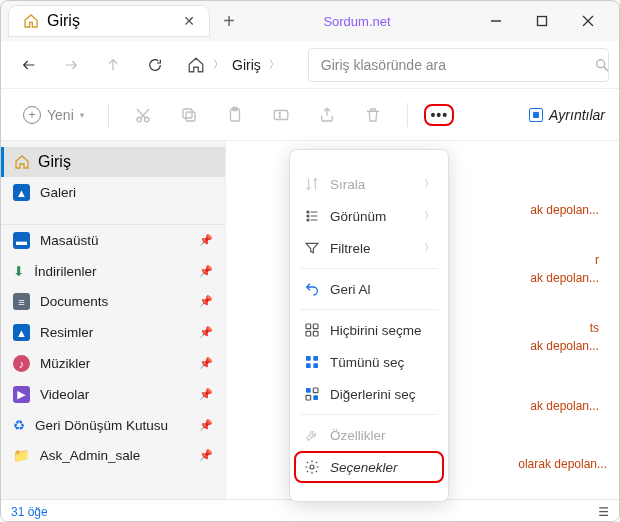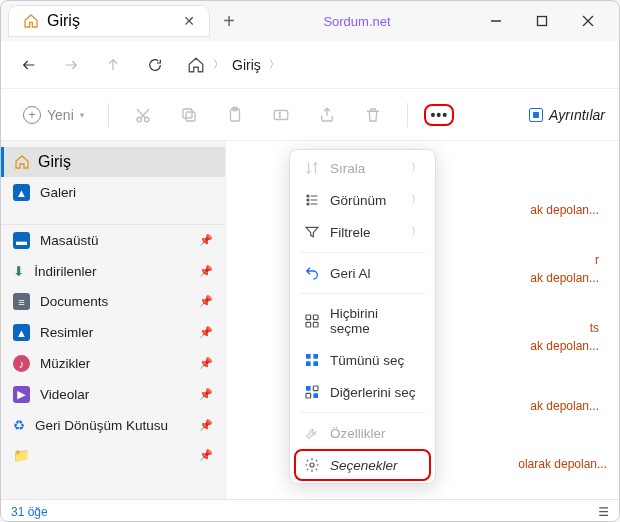--- a/index.html
+++ b/index.html
@@ -33,21 +33,21 @@
   
   .body { display:flex; height:calc(522px - 40px - 48px - 52px - 24px); background:#fff;}
   .sidebar { width:225px; background:#f5f5f5; border-right:1px solid #eee; padding-top:6px; overflow:hidden;}
   .sb-head { background:#e2e2e2; padding:6px 10px; display:flex; align-items:center; gap:8px; border-left:3px solid #0078d4;}
   .sb-item { padding:7px 12px; display:flex; align-items:center; gap:10px; font-size:13.5px; color:#222;}
   .pin { margin-left:auto; color:#888; font-size:11px;}
   .sb-space { height:16px; }
   .icon-sq { width:17px;height:17px;border-radius:3px;display:inline-flex;align-items:center;justify-content:center;font-size:11px;color:#fff;flex-shrink:0;}
   .content { flex:1; position:relative; font-size:13px; color:#555; overflow:hidden;}
   .content .frag { position:absolute; right:20px; color:#c2410c; font-size:12px;}
-  .menu { position:absolute; left:288px; top:148px; width:147px; background:#fff; border:1px solid #e0e0e0; border-radius:8px; box-shadow:0 4px 20px rgba(0,0,0,0.15); padding:2px 4px; z-index:100;}
+  .menu { position:absolute; left:288px; top:148px; width:160px; background:#fff; border:1px solid #e0e0e0; border-radius:8px; box-shadow:0 4px 20px rgba(0,0,0,0.15); padding:18px 4px; z-index:100;}
   .menu-item { display:flex; align-items:center; gap:10px; padding:8px 10px; font-size:13.5px; color:#333; border-radius:4px; position:relative;}
   .menu-item.dis { color:#aaa; }
   .menu-item .chevr { margin-left:auto; font-size:10px; color:#888;}
   .menu-sep { height:1px; background:#eee; margin:4px 6px;}
   .menu-item.highlight { border:2.5px solid #e60000; border-radius:8px; padding:6px 8px;font-style:italic;}
   .footer { display:flex; align-items:center; height:24px; border-top:1px solid #e5e5e5; padding:0 10px; font-size:12px; color:#1a73e8; background:#fff; justify-content:space-between;}
   .footer .hamb{color:#555;}
   svg { display:block; }
   .home-ic{display:inline-block;}
 </style>
@@ -110,20 +110,29 @@
   <div class="breadcrumb">
     <span>
         <svg width="18" height="18" viewBox="0 0 24 24">
           <path d="M3 11 12 3l9 8v10h-6v-6h-6v6H3Z" fill="none" stroke="#555" stroke-width="1.8"></path>
         </svg>
       </span>
     <span class="chev">〉</span>
     <span class="crumb">Giriş</span>
     <span class="chev">〉</span>
   </div>
+  <div class="search">
+    <span>Giriş klasöründe ara</span>
+    <span class="sicon">
+        <svg width="16" height="16" viewBox="0 0 24 24">
+          <circle cx="10" cy="10" r="6" fill="none" stroke="#aaa" stroke-width="1.8"></circle>
+          <line x1="15" y1="15" x2="21" y2="21" stroke="#aaa" stroke-width="1.8"></line>
+        </svg>
+      </span>
+  </div>
 </div>
 
 <div class="cmdbar">
   <div class="newbtn">
     <span class="plus-circle">+</span>
     <span>Yeni</span>
     <span style="font-size:9px;color:#aaa;">▾</span>
   </div>
   <div class="sep"></div>
   <div class="cmdicon">
@@ -217,20 +226,21 @@
       <span>Videolar</span>
       <span class="pin">📌</span>
     </div>
     <div class="sb-item">
       <span style="color:#1a73e8;">♻</span>
       <span>Geri Dönüşüm Kutusu</span>
       <span class="pin">📌</span>
     </div>
     <div class="sb-item">
       <span style="color:#e8b33a;">📁</span>
+      <span>Ask_Admin_sale</span>
       <span class="pin">📌</span>
     </div>
   </div>
 
   <div class="content">
     <span class="frag" style="top:62px;">ak depolan...</span>
     <span class="frag" style="top:112px;">r</span>
     <span class="frag" style="top:130px;">ak depolan...</span>
     <span class="frag" style="top:180px;">ts</span>
     <span class="frag" style="top:198px;">ak depolan...</span>

